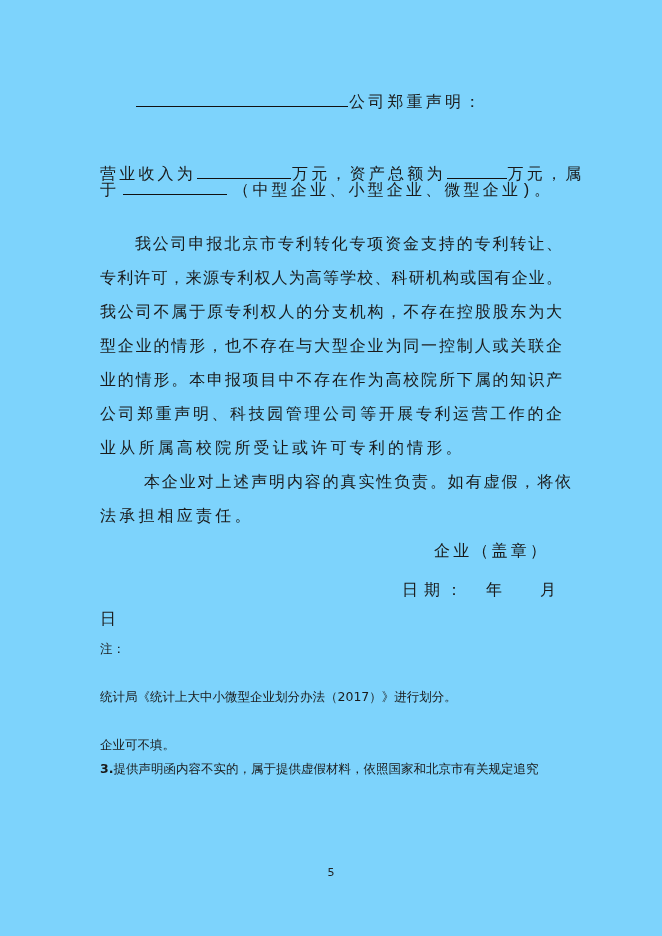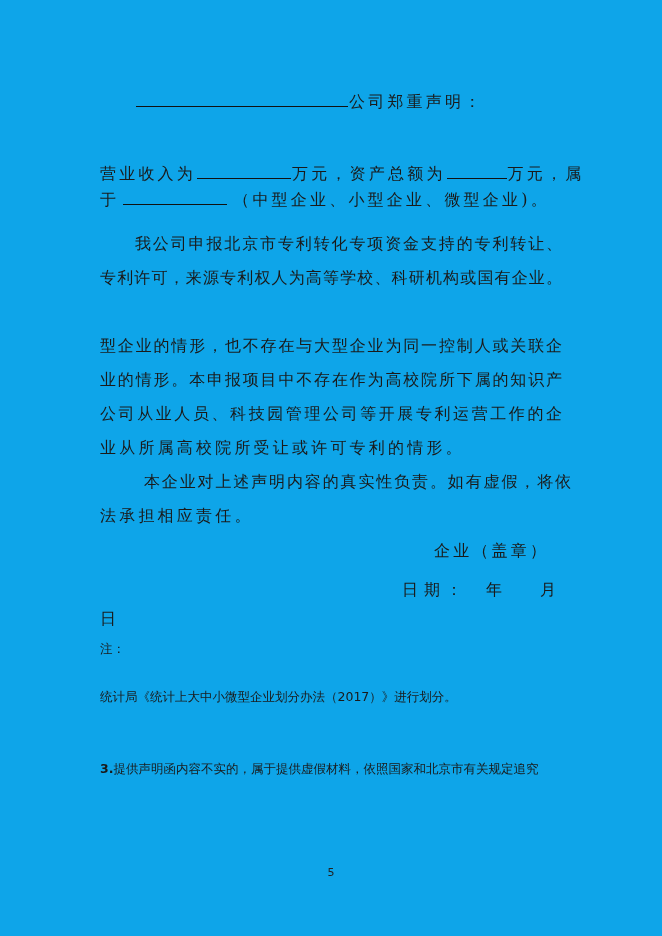--- a/index.html
+++ b/index.html
@@ -12,21 +12,21 @@
     height: 936px;
     position: relative;
     overflow: hidden;
     font-family: "DejaVu Serif", "Liberation Serif", serif;
     color: #1a1a1a;
   }
   .page {
     position: absolute;
     left: 0; top: 0;
     width: 662px; height: 936px;
-    background: #0ea5e9;
+    background: #7dd3fc;
   }
   .line {
     position: absolute;
     left: 100px;
     width: 462px;
     font-size: 16px;
     line-height: 20px;
     letter-spacing: 3.2px;
     white-space: nowrap;
   }
@@ -71,41 +71,43 @@
 
   <div class="line" style="top:90px; left:135px; width:430px;">
     <span class="blank" style="width:212px;"></span><span>公司郑重声明：</span>
   </div>
 
 
   <div class="line" style="top:162px;">
     <span>营业收入为</span><span class="blank" style="width:94px;"></span><span>万元，资产总额为</span><span class="blank" style="width:60px;"></span><span>万元，属</span>
   </div>
 
-  <div class="line" style="top:188px;">
+  <div class="line" style="top:178px;font-family:Liberation Mono, monospace;">
     <span>于</span><span class="blank" style="width:104px; margin-left:4px; margin-right:6px;"></span><span>（中型企业、小型企业、微型企业)。</span>
   </div>
 
   <div class="line justify" style="top:234px; left:135px; width:427px;">我公司申报北京市专利转化专项资金支持的专利转让、</div>
   <div class="line justify" style="top:268px;">专利许可，来源专利权人为高等学校、科研机构或国有企业。</div>
+  <div class="line justify" style="top:302px;">我公司不属于原专利权人的分支机构，不存在控股股东为大</div>
   <div class="line justify" style="top:336px;">型企业的情形，也不存在与大型企业为同一控制人或关联企</div>
   <div class="line justify" style="top:370px;">业的情形。本申报项目中不存在作为高校院所下属的知识产</div>
-  <div class="line justify" style="top:404px;">公司从业人员、科技园管理公司等开展专利运营工作的企</div>
+  <div class="line justify" style="top:404px;">公司郑重声明、科技园管理公司等开展专利运营工作的企</div>
   <div class="line" style="top:438px;">业从所属高校院所受让或许可专利的情形。</div>
 
   <div class="line justify" style="top:472px; left:144px; width:427px;">本企业对上述声明内容的真实性负责。如有虚假，将依</div>
   <div class="line" style="top:506px;">法承担相应责任。</div>
 
   <div class="line" style="top:541px; left:402px; width:160px;margin-left:32px;">企业（盖章）</div>
   <div class="line" style="top:580px; left:402px; width:160px; letter-spacing:0;">
     <span style="letter-spacing:6px;">日期：</span><span style="display:inline-block; width:18px;"></span><span>年</span><span style="display:inline-block; width:38px;"></span><span>月</span>
   </div>
   <div class="line" style="top:609px;">日</div>
 
   <div class="note" style="top:640px;">注：</div>
 
   <div class="note" style="top:688px;">统计局《统计上大中小微型企业划分办法（2017）》进行划分。</div>
 
+  <div class="note" style="top:736px;">企业可不填。</div>
 
   <div class="note" style="top:760px;"><span class="num">3.</span><span>提供声明函内容不实的，属于提供虚假材料，依照国家和北京市有关规定追究</span></div>
 
   <div class="pagenum">5</div>
 </div>
 
 </body></html>

